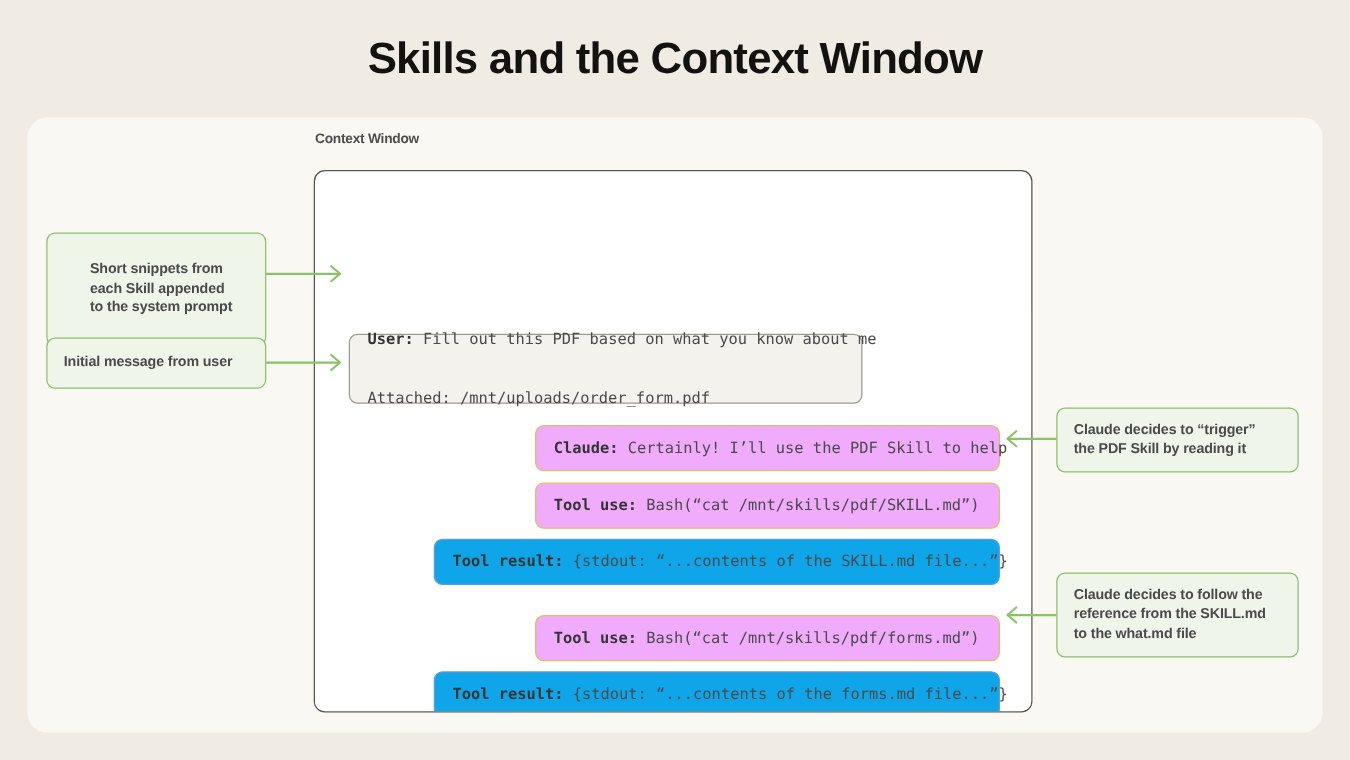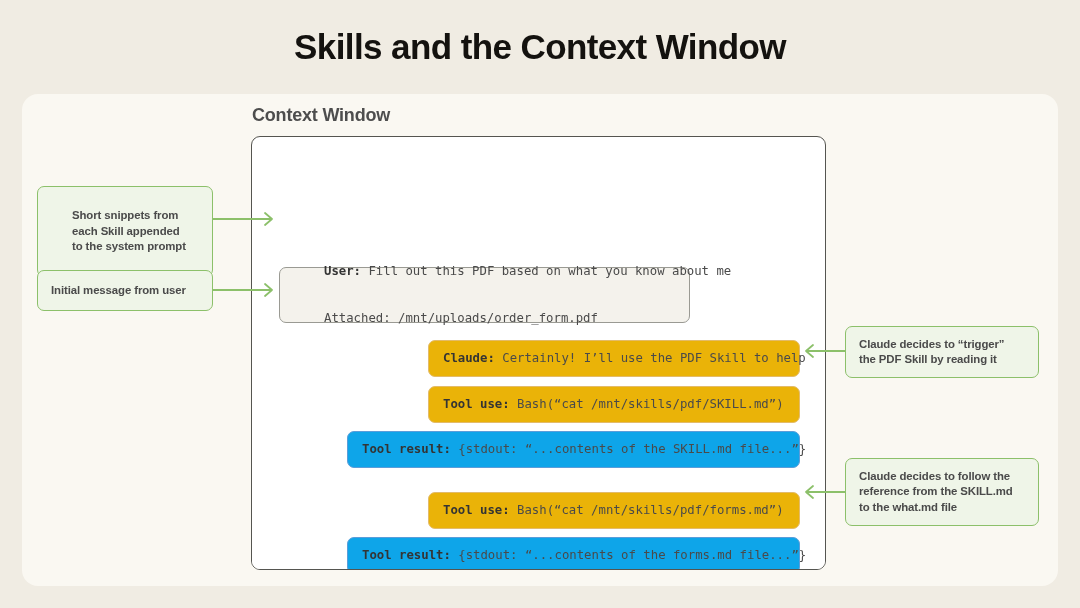--- a/index.html
+++ b/index.html
@@ -38,21 +38,21 @@
     height: 492px;
     background: #faf8f2;
     border-radius: 16px;
   }
 
   
   .cw-label {
     position: absolute;
     left: 252px;
     top: 105px;
-    font-size: 18px;
+    font-size: 11px;
     font-weight: 600;
     color: #4d4d4d;
     letter-spacing: -0.2px;
   }
 
   
   .cw-box {
     position: absolute;
     left: 251px;
     top: 136px;
@@ -148,25 +148,24 @@
     left: 27px;
     top: 18px;
     width: 411px;
     height: 56px;
     border: 1.5px solid #9a9a93;
     background: #f4f2ec;
     align-items: center;
   }
   .msg-user .lines {
     display: block;
-    margin-left: 30px;
   }
   .msg-orange {
     border: 1.5px solid #e3bb6a;
-    background: #eab308;
+    background: #f0abfc;
     height: 37px;
   }
   .msg-blue {
     border: 1.6px solid #5b9dd9;
     background: #0ea5e9;
     height: 37px;
   }
 
   
   .note {

